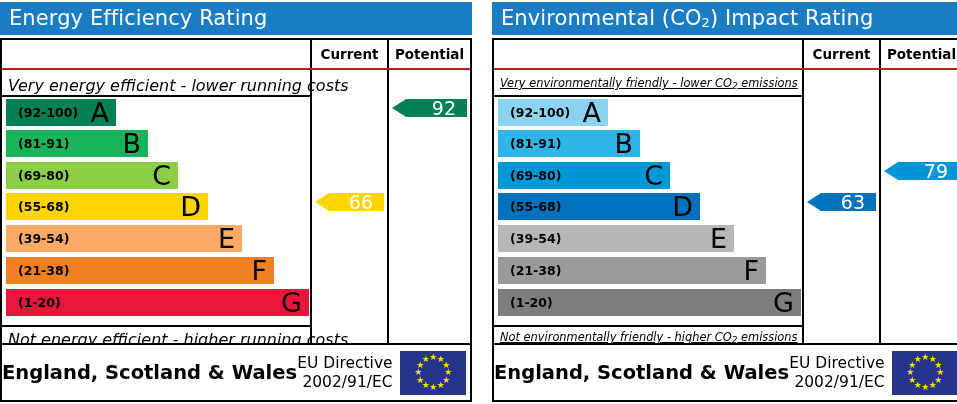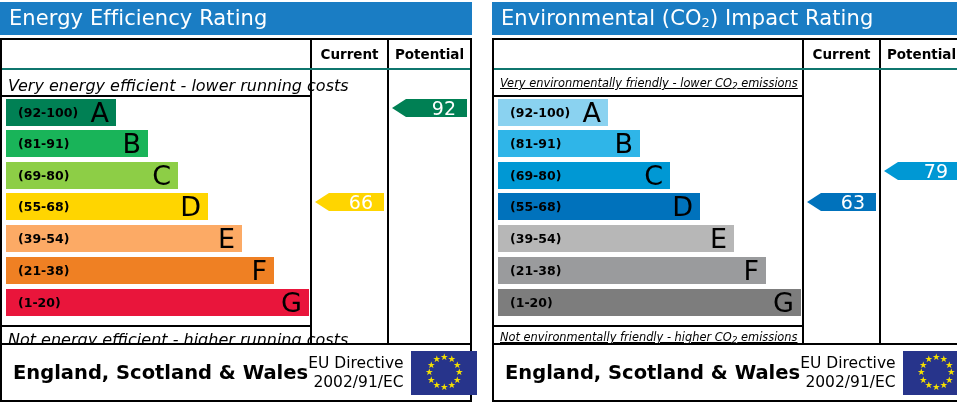--- a/index.html
+++ b/index.html
@@ -53,21 +53,21 @@
     background: #ffffff;
     display: flex;
     align-items: center;
   }
 
   
   .hdr-row {
     position: absolute;
     left: 0; top: 0;
     width: 468px; height: 30px;
-    border-bottom: 2px solid #0f766e;
+    border-bottom: 2px solid #b91c1c;
   }
   .hdr-cell {
     position: absolute;
     top: 0;
     height: 28px;
     line-height: 28px;
     text-align: center;
     font-size: 13.5px;
     font-weight: bold;
     color: #000000;
@@ -152,21 +152,20 @@
     font-size: 19px;
     padding-right: 11px;
     clip-path: polygon(14px 0, 100% 0, 100% 100%, 14px 100%, 0 50%);
   }
 
   
   .footer-region {
     font-size: 19.5px;
     font-weight: bold;
     color: #000000;
-    padding-left: 11px;
     white-space: nowrap;
     flex: 1;
   }
   .footer-directive {
     font-size: 15.5px;
     color: #000000;
     line-height: 19px;
     text-align: right;
     padding-right: 7px;
     white-space: nowrap;

